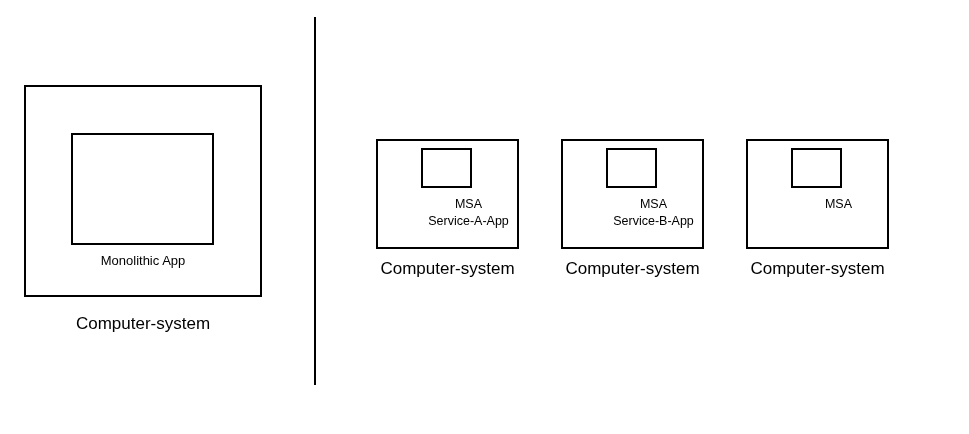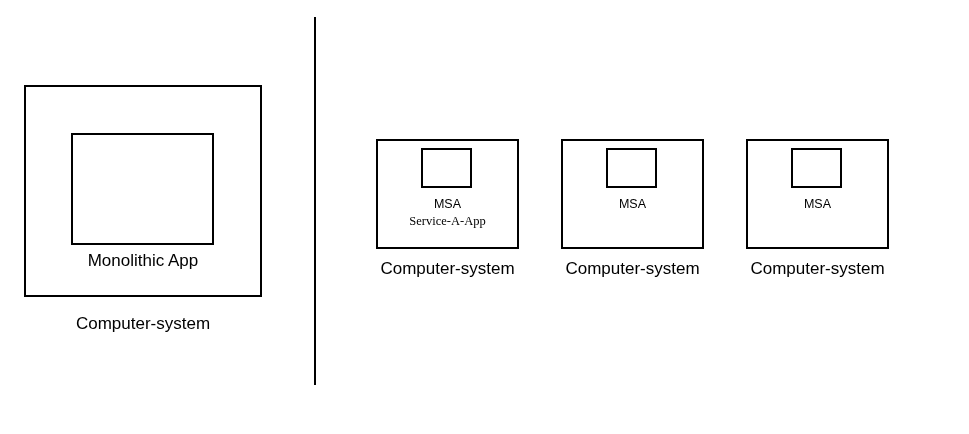--- a/index.html
+++ b/index.html
@@ -50,21 +50,21 @@
     top: 133px;
     width: 143px;
     height: 112px;
   }
   .mono-app-label {
     position: absolute;
     left: 24px;
     top: 250px;
     width: 238px;
     text-align: center;
-    font-size: 17px;
+    font-size: 13px;
     line-height: 22px;
     color: #000000;
     white-space: nowrap;
   }
   .mono-system-label {
     position: absolute;
     left: 14px;
     top: 313px;
     width: 258px;
     text-align: center;
@@ -87,24 +87,24 @@
   }
   .svc-text {
     position: absolute;
     top: 196px;
     width: 143px;
     text-align: center;
     font-size: 12.5px;
     line-height: 17px;
     color: #000000;
     white-space: nowrap;
+    padding-left: 21px;
   }
   .svc-text .line2 {
     display: block;
-    font-family: Liberation Serif, serif;
   }
   .svc-system-label {
     position: absolute;
     top: 258px;
     width: 183px;
     text-align: center;
     font-size: 17px;
     line-height: 22px;
     color: #000000;
     white-space: nowrap;
@@ -130,20 +130,21 @@
   <div class="svc-text" style="left:376px;">
     <span class="line1">MSA</span>
     <span class="line2">Service-A-App</span>
   </div>
   <div class="svc-system-label" style="left:356px;">Computer-system</div>
 
   <div class="box svc-outer" style="left:561px;"></div>
   <div class="box svc-inner" style="left:606px;"></div>
   <div class="svc-text" style="left:561px;">
     <span class="line1">MSA</span>
+    <span class="line2">Service-B-App</span>
   </div>
   <div class="svc-system-label" style="left:541px;">Computer-system</div>
 
   <div class="box svc-outer" style="left:746px;"></div>
   <div class="box svc-inner" style="left:791px;"></div>
   <div class="svc-text" style="left:746px;">
     <span class="line1">MSA</span>
   </div>
   <div class="svc-system-label" style="left:726px;">Computer-system</div>
 

